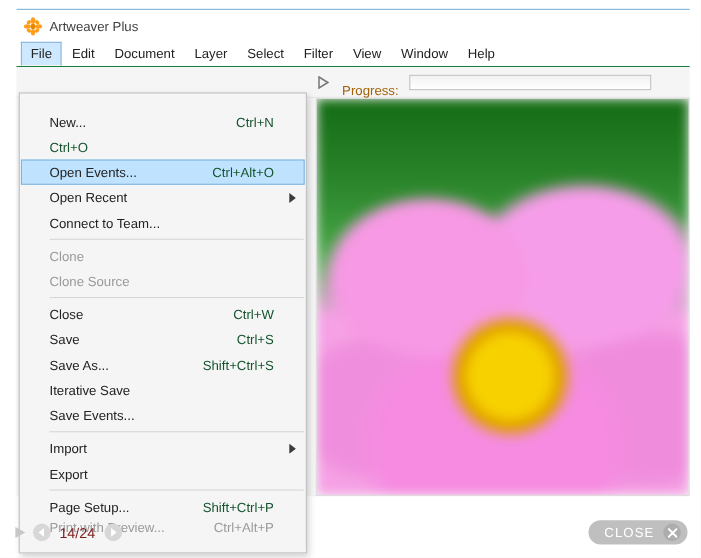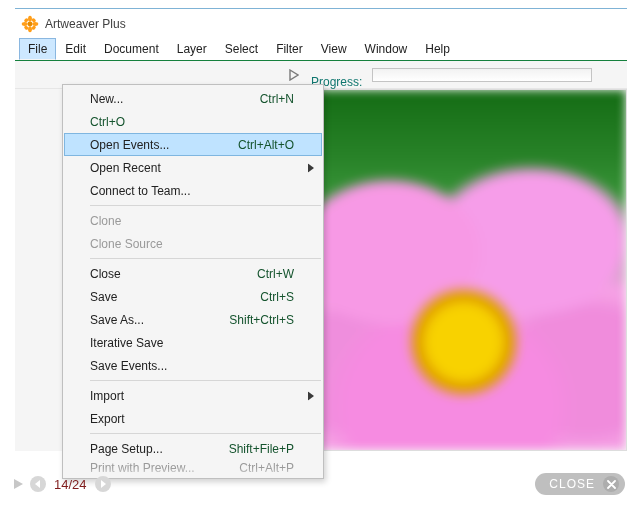--- a/index.html
+++ b/index.html
@@ -33,21 +33,21 @@
       position: relative; height: 390px; background: #f5f5f5;
     }
 
     .progress-row {
       position: absolute; left: 0; right: 0; top: 0; height: 28px;
       display: flex; align-items: center; gap: 10px; padding-left: 272px;
       border-bottom: 1px solid #e6e6e6;
     }
     .tri-btn { width: 14px; height: 14px; display: flex; align-items: center; justify-content: center; }
     .tri-btn svg { width: 10px; height: 12px; }
-    .progress-label { color: #0f766e; margin-top: 14px; }
+    .progress-label { color: #a16207; margin-top: 14px; }
     .progress-track {
       flex: none; width: 220px; height: 14px; border: 1px solid #c4c4c4;
       background: linear-gradient(#f2f2f2,#fff);
     }
 
     .canvas-wrap {
       position: absolute; left: 272px; right: 0; top: 28px; bottom: 0;
       border: 1px solid #ddd; overflow: hidden;
     }
     .painting {
@@ -63,22 +63,21 @@
         radial-gradient(ellipse 140px 110px at 88% 78%, #e98ed7 0 55%, rgba(233,142,215,0) 72%),
         linear-gradient(180deg,#1a6a1a 0%, #2d7f2d 18%, #3b8f3b 28%, #4aa04a 36%, #63b063 42%, #f0a3e1 55%);
       filter: blur(5px) saturate(1.1);
     }
 
     
     .dropdown {
       position: absolute; left: 2px; top: 23px; width: 262px;
       background: #f5f5f5; border: 1px solid #bfbfbf;
       box-shadow: 2px 3px 6px rgba(0,0,0,0.18);
-      padding: 2px 1px;
-      margin-left: 45px;
+      padding: 14px 1px;
     }
     .dd-item {
       display: flex; align-items: center; height: 23px;
       padding: 0 28px 0 26px; color: #222; position: relative;
     }
     .dd-item.disabled { color: #9a9a9a; }
     .dd-item.hl { background: #bfe3ff; border: 1px solid #7fb6e0; padding: 0 27px 0 25px; height: 23px; }
     .dd-label { flex: 1; white-space: nowrap; }
     .dd-accel { color: #14532d; }
     .dd-item.disabled .dd-accel { color: #9a9a9a; }
@@ -225,21 +224,21 @@
               <polygon points="1,0 7,4.5 1,9" fill="#3a3a3a"></polygon>
             </svg>
         </span>
       </div>
       <div class="dd-item">
         <span class="dd-label">Export</span>
       </div>
       <div class="dd-sep"></div>
       <div class="dd-item">
         <span class="dd-label">Page Setup...</span>
-        <span class="dd-accel">Shift+File+P</span>
+        <span class="dd-accel">Shift+Ctrl+P</span>
       </div>
       <div class="dd-item disabled" style="height:16px; overflow:hidden;">
         <span class="dd-label">Print with Preview...</span>
         <span class="dd-accel">Ctrl+Alt+P</span>
       </div>
       <div class="dd-cut"></div>
     </div>
 
   </div>
 </div>

